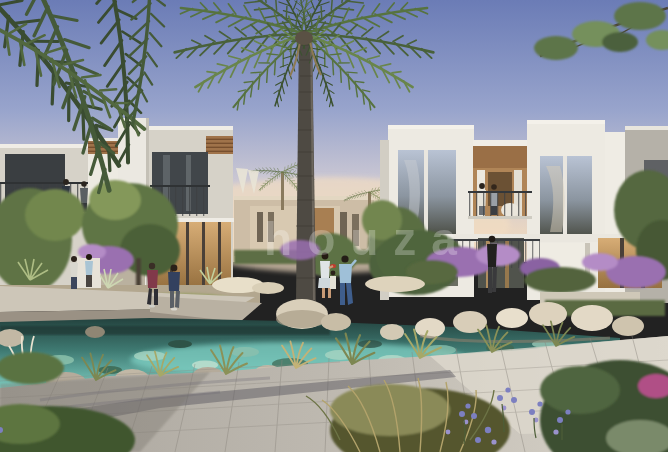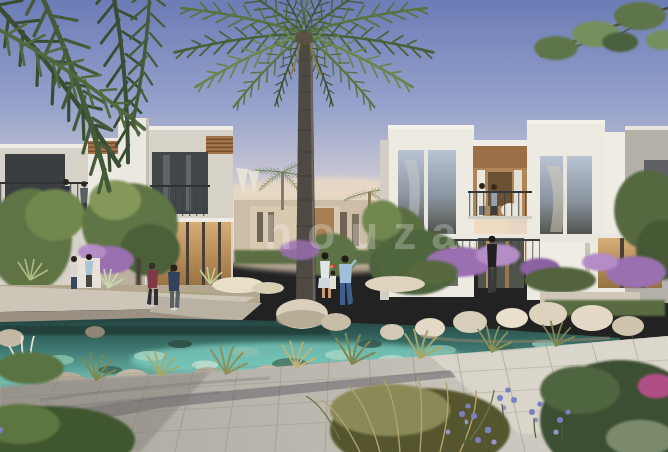--- a/index.html
+++ b/index.html
@@ -10,21 +10,21 @@
   .st-sky1{stop-color:var(--sky-top,#6b7cb6);}
   .st-sky2{stop-color:var(--sky-mid,#98a4cc);}
   .st-sky3{stop-color:#c9c6d3;}
   .st-sky4{stop-color:var(--horizon,#e9d6c2);}
   .st-wat1{stop-color:var(--water-deep,#23423e);}
   .st-wat2{stop-color:#3f7a72;}
   .st-wat3{stop-color:var(--water-turquoise,#7fd0c4);}
   .facade{fill:var(--facade-light,#edeae2);}
   .facade-sh{fill:var(--facade-shaded,#d6d2c8);}
   .watermark{
-    position:absolute;left:368px;top:206px;transform:translateX(-50%);
+    position:absolute;left:368px;top:212px;transform:translateX(-50%);
     font-size:46px;font-weight:700;letter-spacing:15px;
     color:rgba(255,255,255,0.26);filter:blur(0.7px);
     white-space:nowrap;user-select:none;pointer-events:none;}
 </style>
 </head>
 <body>
 
 <div id="stage">
 <svg width="668" height="452" viewBox="0 0 668 452">
   <defs>

